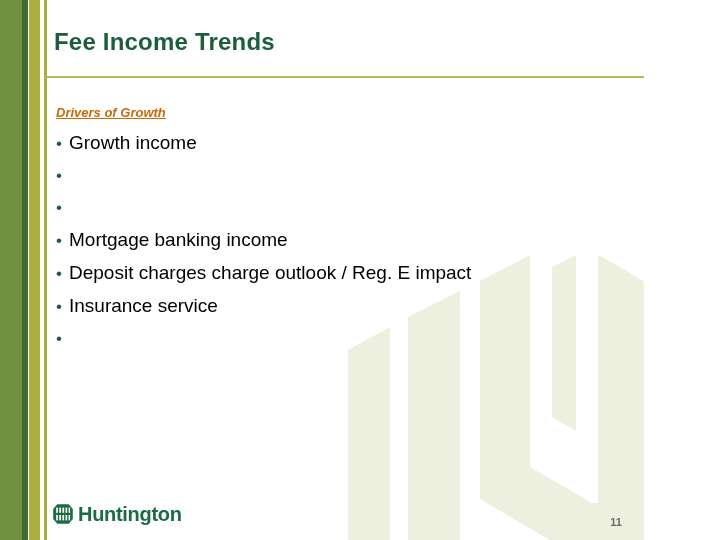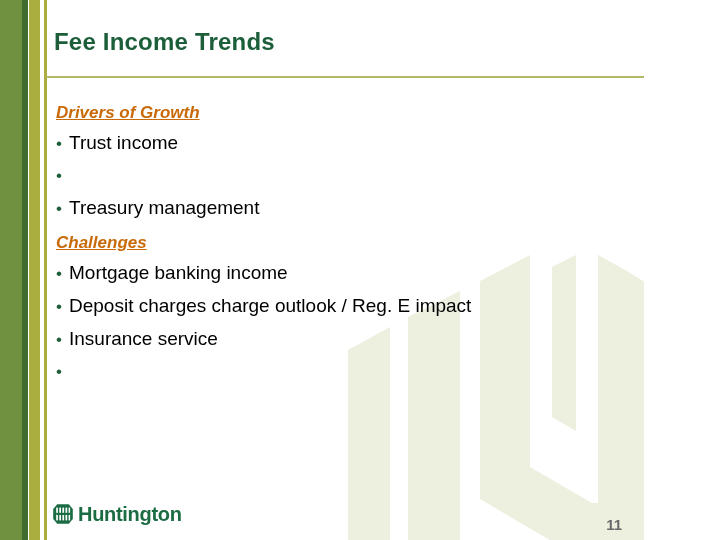--- a/index.html
+++ b/index.html
@@ -58,21 +58,21 @@
   }
 
   
   #body-content {
     position: absolute;
     left: 56px;
     top: 100px;
     width: 620px;
   }
   .section-heading {
-    font-size: 17px;
+    font-size: 13px;
     font-weight: bold;
     font-style: italic;
     text-decoration: underline;
     color: #c96a09;
     line-height: 26px;
     margin: 0 0 1px 0;
     white-space: nowrap;
   }
   .bullet-row {
     display: flex;
@@ -109,21 +109,21 @@
     color: #1b6b43;
     letter-spacing: -0.3px;
     line-height: 22px;
   }
 
   
   #page-number {
     position: absolute;
     right: 22px;
     top: 516px;
-    font-size: 15px;
+    font-size: 11px;
     font-weight: bold;
     color: #6b6b6b;
   }
 </style>
 </head>
 <body>
 
 <div id="slide">
 
   <div id="watermark">
@@ -153,31 +153,29 @@
 
   <div id="title">Fee Income Trends</div>
   <div id="title-rule"></div>
 
   <div id="body-content">
 
     <div class="section-heading">Drivers of Growth</div>
 
     <div class="bullet-row">
       <span class="bullet-mark">•</span>
-      <span class="bullet-text">Trust income</span>
-    </div>
-    <div class="bullet-row">
-      <span class="bullet-mark">•</span>
-    </div>
-    <div class="bullet-row">
-      <span class="bullet-mark">•</span>
-      <span class="bullet-text">Treasury management</span>
-    </div>
-
-    <div class="section-heading" id="challenges-heading">Challenges</div>
+      <span class="bullet-text">Growth income</span>
+    </div>
+    <div class="bullet-row">
+      <span class="bullet-mark">•</span>
+    </div>
+    <div class="bullet-row">
+      <span class="bullet-mark">•</span>
+    </div>
+
 
     <div class="bullet-row">
       <span class="bullet-mark">•</span>
       <span class="bullet-text">Mortgage banking income</span>
     </div>
     <div class="bullet-row">
       <span class="bullet-mark">•</span>
       <span class="bullet-text">Deposit charges charge outlook / Reg. E impact</span>
     </div>
     <div class="bullet-row">

